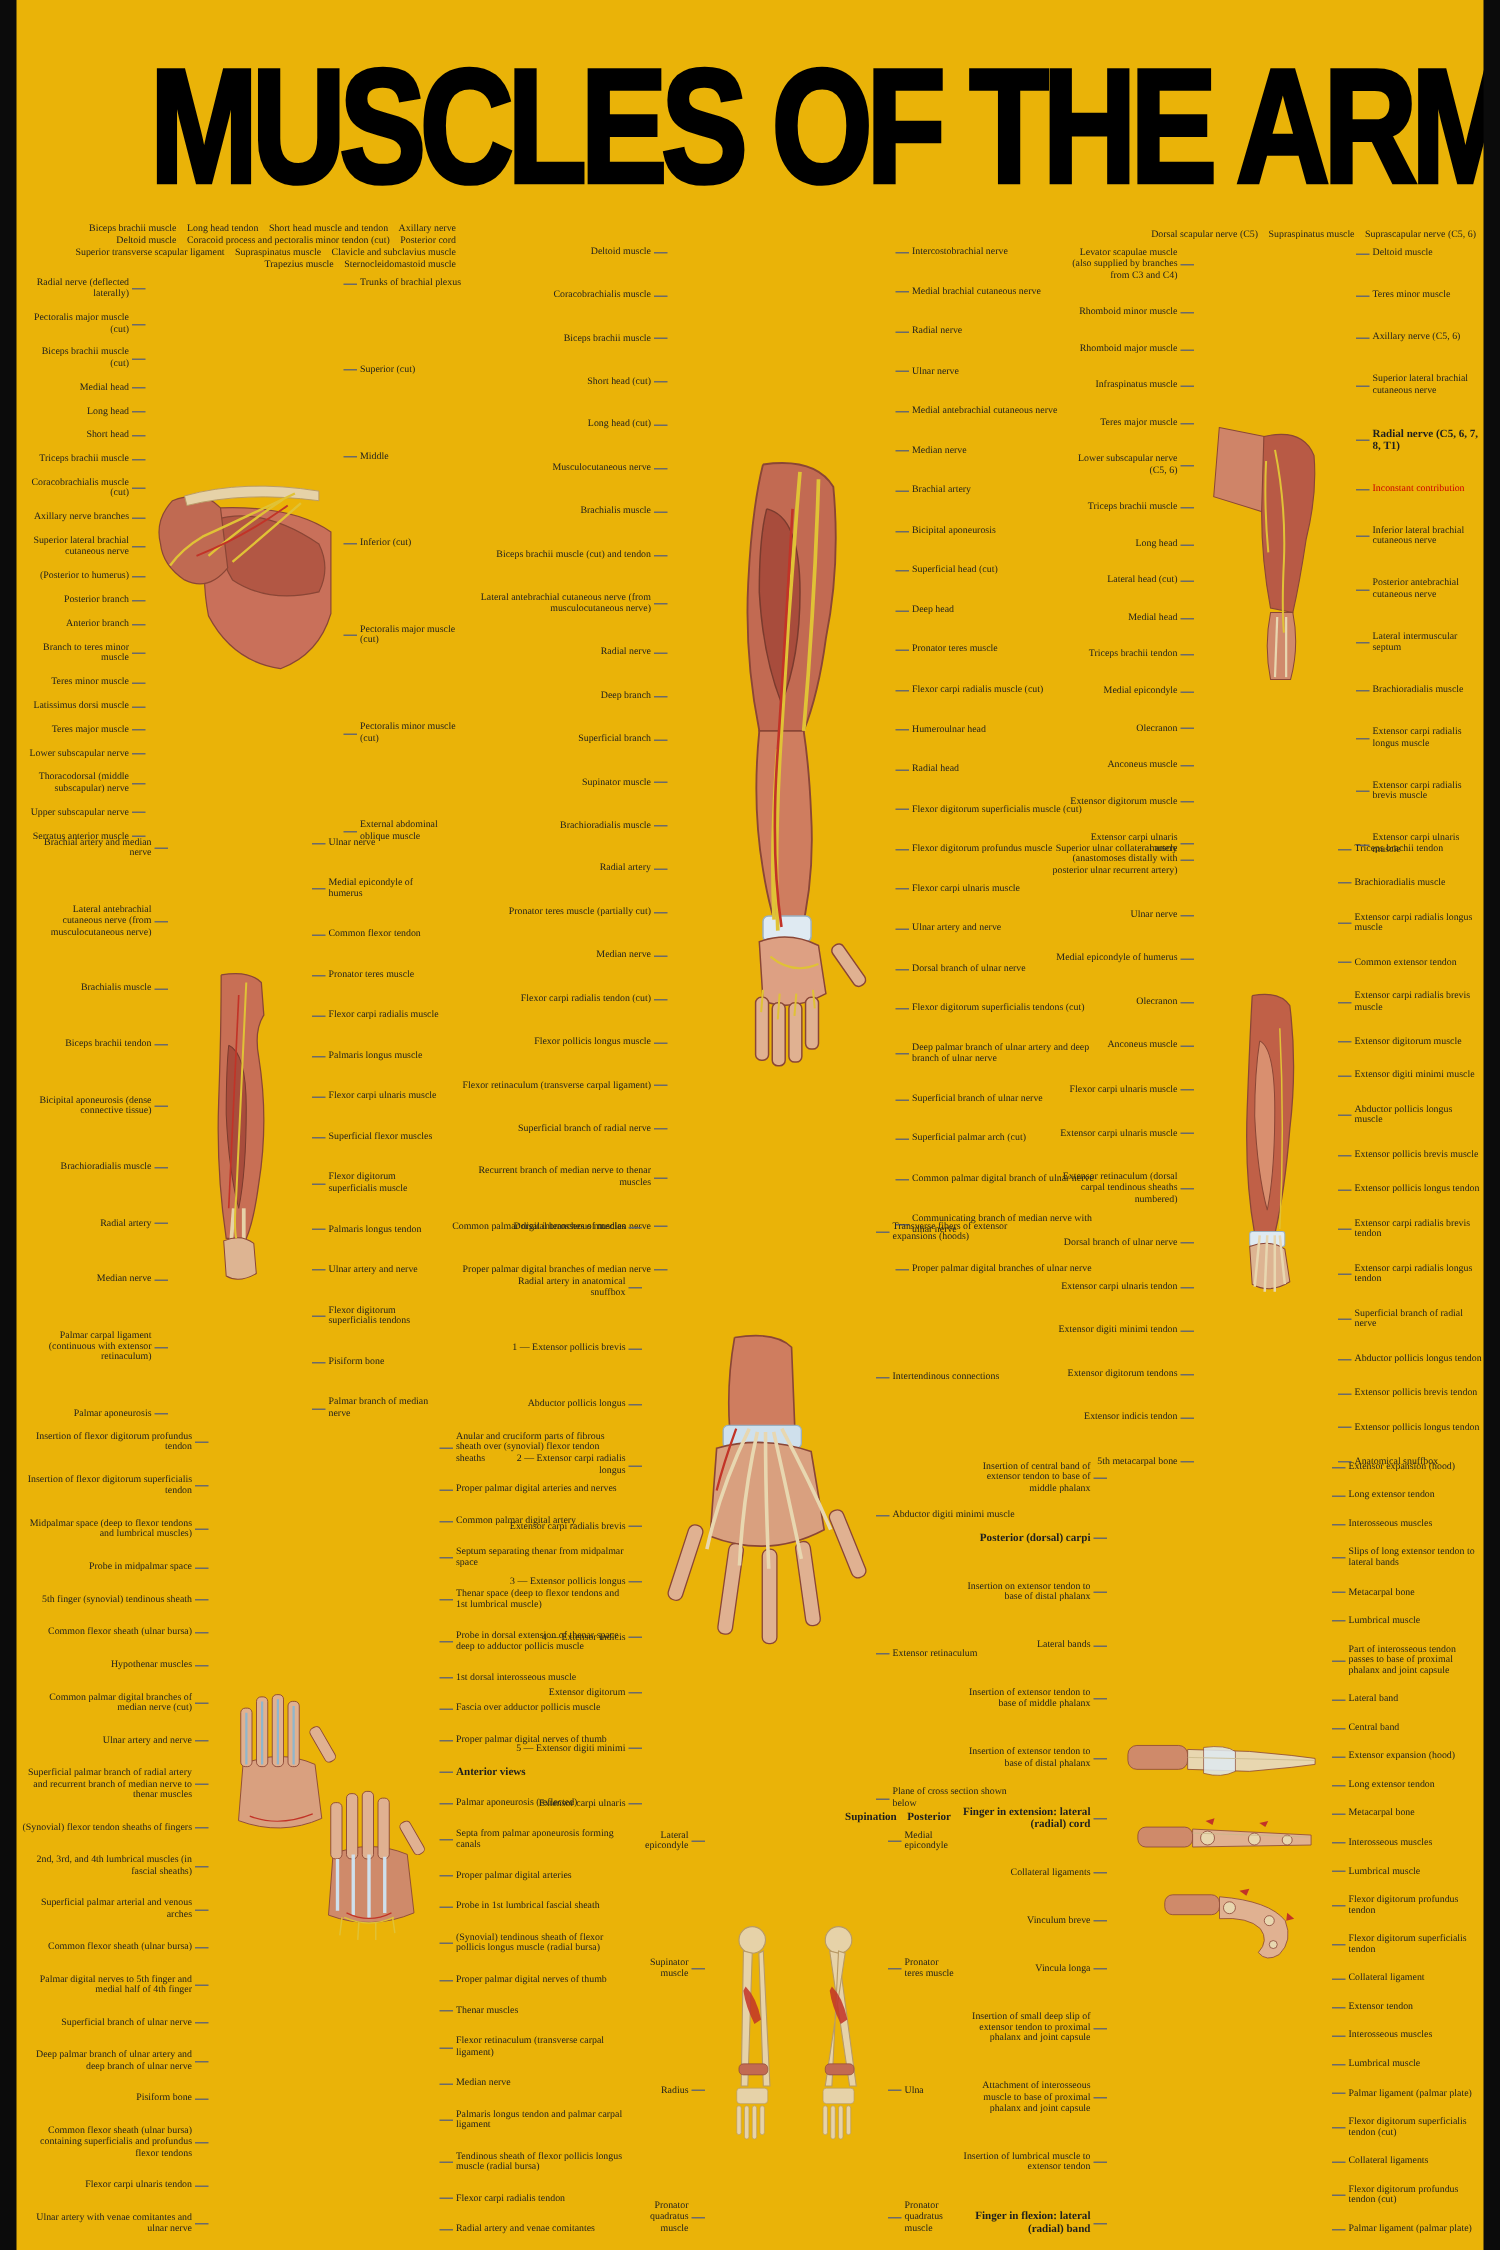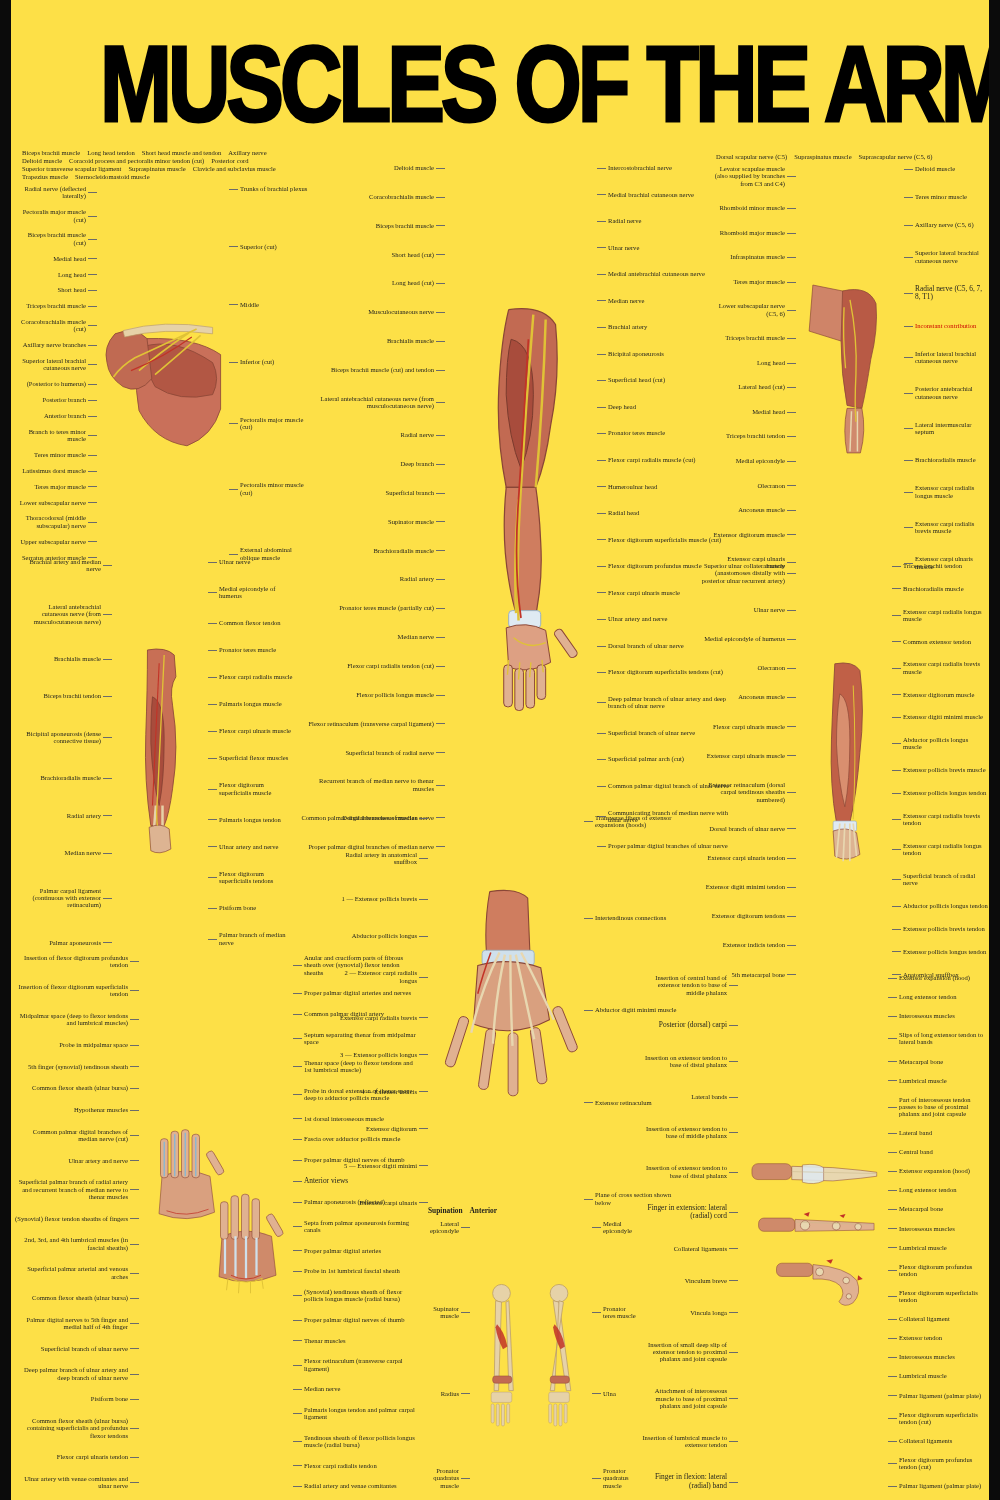--- a/index.html
+++ b/index.html
@@ -1,33 +1,33 @@
 <!DOCTYPE html>
 <html><head>
 <meta charset="utf-8">
 <style>
   *{margin:0;padding:0;box-sizing:border-box}
   html,body{background:#fff}
   body{width:1000px;height:1500px;overflow:hidden}
-  .poster{position:relative;width:1000px;height:1500px;background:#fde047;font-family:"Liberation Serif",serif;overflow:hidden}
+  .poster{position:relative;width:1000px;height:1500px;background:#eab308;font-family:"Liberation Serif",serif;overflow:hidden}
   .edge{position:absolute;top:0;bottom:0;width:11px;background:#0b0b0b;z-index:5}
   .edge.left{left:0}.edge.right{right:0}
   .title{position:absolute;top:30px;left:0;right:0;text-align:center;color:#000;
          font-family:"Liberation Sans",sans-serif;font-weight:bold;font-size:108px;line-height:1;
          letter-spacing:-5px;transform:scaleX(0.8);transform-origin:50% 50%;white-space:nowrap;
          -webkit-text-stroke:3px #000;z-index:2}
   .panel{position:absolute;display:flex;flex-direction:column;z-index:1}
   .mainrow{display:flex;flex:1;min-height:0}
   .labels{display:flex;flex-direction:column;justify-content:space-between;flex:1 1 0;min-width:0;padding:2px 0}
   .label{display:flex;align-items:center;width:100%;font-size:6.6px;line-height:1.12;color:#1e1e1e}
   .labels.left .label{justify-content:flex-end;text-align:right}
   .labels.right .label{flex-direction:row-reverse;justify-content:flex-end;text-align:left}
   .label i{flex:0 0 9px;height:2px;border-bottom:0.6px solid #6b6b6b;margin:0 2px;display:block}
-  .label.bold span{font-weight:normal;font-size:7.4px}
-  .toplabels{display:flex;flex-wrap:wrap;justify-content:flex-start;gap:1px 7px;font-size:6.6px;color:#1e1e1e;
+  .label.bold span{font-weight:bold;font-size:7.4px}
+  .toplabels{display:flex;flex-wrap:wrap;justify-content:flex-end;gap:1px 7px;font-size:6.6px;color:#1e1e1e;
              padding:1px 4px 3px 4px;text-align:center}
   .toplabels .tl.bold{font-weight:bold;font-size:7.4px}
   .art{flex:0 0 auto;display:flex;align-items:stretch;justify-content:center}
   .art svg{width:100%;height:100%}
   
   #p1{left:18px;top:148px;width:290px;height:415px}   #p1 .art{width:128px}
   #p2{left:300px;top:162px;width:442px;height:690px}  #p2 .art{width:148px}
   #p3{left:712px;top:152px;width:276px;height:420px}  #p3 .art{width:104px}
   #p4{left:24px;top:556px;width:272px;height:392px}   #p4 .art{width:92px}
   #p5{left:700px;top:560px;width:288px;height:420px}  #p5 .art{width:92px}
@@ -1168,21 +1168,21 @@
           <div class="label">
             <span>Radial artery and venae comitantes</span>
             <i></i>
           </div>
         </div>
       </div>
     </section>
   <section class="panel" id="p8">
       <div class="toplabels">
         <span class="tl bold">Supination</span>
-        <span class="tl bold">Anterior</span>
+        <span class="tl bold">Posterior</span>
       </div>
       <div class="mainrow">
         <div class="labels left">
           <div class="label">
             <span>Lateral epicondyle</span>
             <i></i>
           </div>
           <div class="label">
             <span>Supinator muscle</span>
             <i></i>

